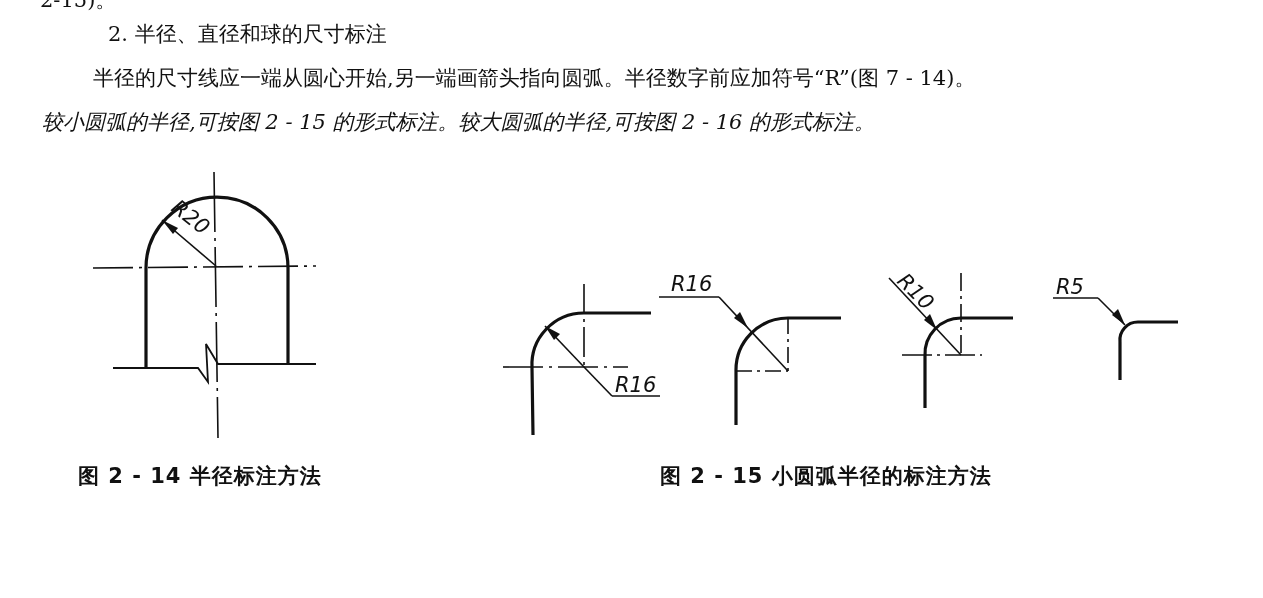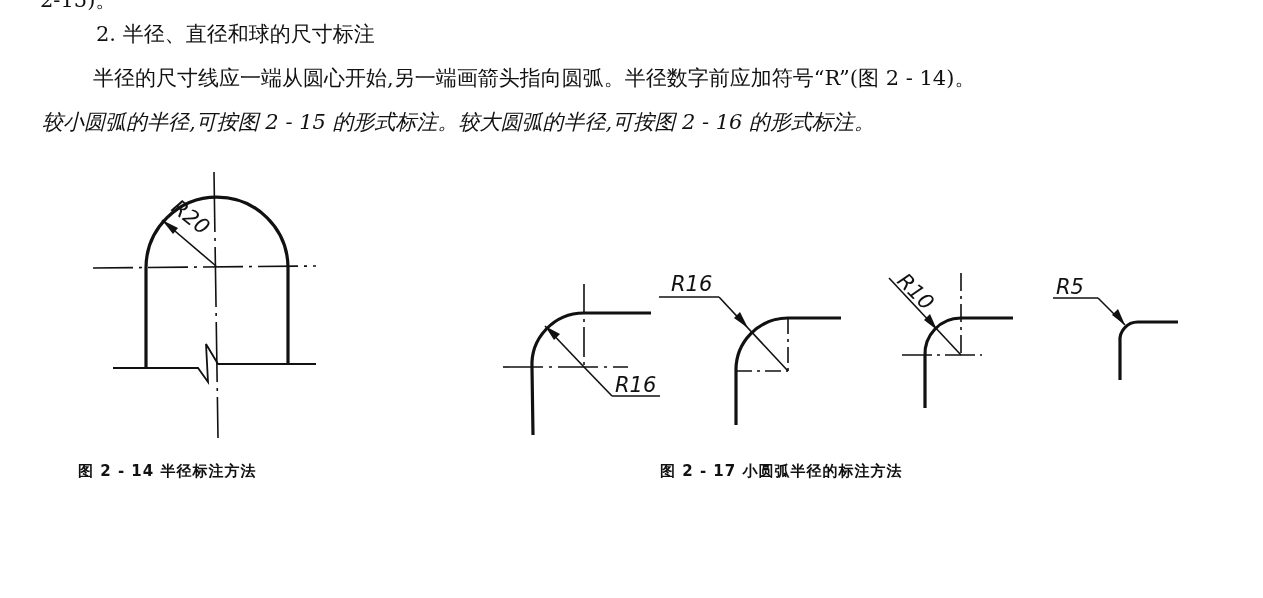--- a/index.html
+++ b/index.html
@@ -1,27 +1,27 @@
 <!DOCTYPE html>
 <html><head>
 <meta charset="utf-8">
 <style>
   html, body { margin:0; padding:0; background:#ffffff; }
   body { width:1263px; height:598px; position:relative; overflow:hidden; font-family:"DejaVu Serif", "Liberation Serif", serif; color:#111; }
   .line { position:absolute; white-space:nowrap; font-size:21px; line-height:28px; }
-  .cap { position:absolute; white-space:nowrap; font-size:15px; font-weight:bold; font-family:"DejaVu Sans","Liberation Sans",sans-serif; letter-spacing:1px; }
+  .cap { position:absolute; white-space:nowrap; font-size:21px; font-weight:bold; font-family:"DejaVu Sans","Liberation Sans",sans-serif; letter-spacing:1px; }
   svg { position:absolute; left:0; top:0; }
   .lbl { font-family:"DejaVu Sans","Liberation Sans",sans-serif; font-style:italic; font-size:21px; fill:#111; }
 </style>
 </head>
 <body>
 
 <div class="line" style="left:40px; top:-14px;">2-15)。</div>
-<div class="line" style="left:96px; top:20px;">2. 半径、直径和球的尺寸标注</div>
-<div class="line" style="left:93px; top:64px;">半径的尺寸线应一端从圆心开始,另一端画箭头指向圆弧。半径数字前应加符号“R”(图 2 - 14)。</div>
+<div class="line" style="left:108px; top:20px;">2. 半径、直径和球的尺寸标注</div>
+<div class="line" style="left:93px; top:64px;">半径的尺寸线应一端从圆心开始,另一端画箭头指向圆弧。半径数字前应加符号“R”(图 7 - 14)。</div>
 <div class="line" style="left:42px; top:108px;font-style:italic;">较小圆弧的半径,可按图 2 - 15 的形式标注。较大圆弧的半径,可按图 2 - 16 的形式标注。</div>
 
 <svg width="1263" height="598" viewBox="0 0 1263 598">
   <g stroke="#111" fill="none">
 
     <path d="M146 368 L146 268 A70 70 0 0 1 288 268 L288 364" stroke-width="3.2"></path>
 
     <line x1="93" y1="268" x2="316" y2="266" stroke-width="1.6" stroke-dasharray="40 6 3 6"></line>
 
     <line x1="214" y1="172" x2="218" y2="438" stroke-width="1.6" stroke-dasharray="60 6 3 6"></line>
@@ -63,13 +63,13 @@
   <polygon points="748,328 734,318 740,312" fill="#111"></polygon>
   <polygon points="937,330 924,320 930,314" fill="#111"></polygon>
   <polygon points="1125,325 1112,315 1118,309" fill="#111"></polygon>
   <text class="lbl" x="615" y="392">R16</text>
   <text class="lbl" x="671" y="291">R16</text>
   <text class="lbl" transform="translate(896,282) rotate(45)">R10</text>
   <text class="lbl" x="1056" y="294">R5</text>
 </svg>
 
 <div class="cap" style="left:78px; top:462px;">图 2 - 14   半径标注方法</div>
-<div class="cap" style="left:660px; top:462px;">图 2 - 17   小圆弧半径的标注方法</div>
+<div class="cap" style="left:660px; top:462px;">图 2 - 15   小圆弧半径的标注方法</div>
 
 </body></html>

